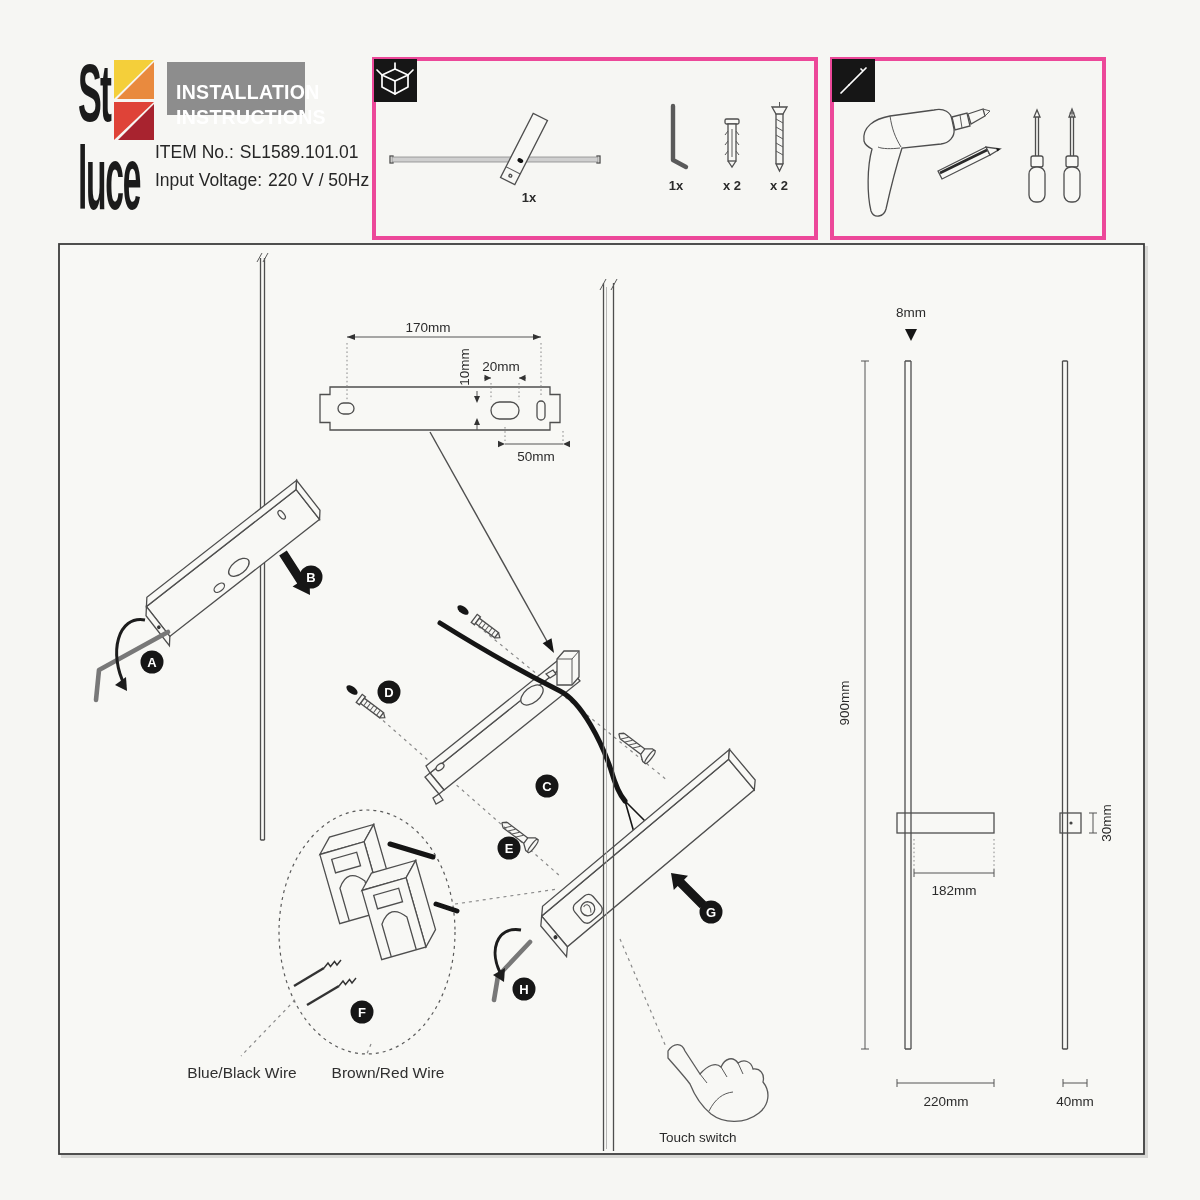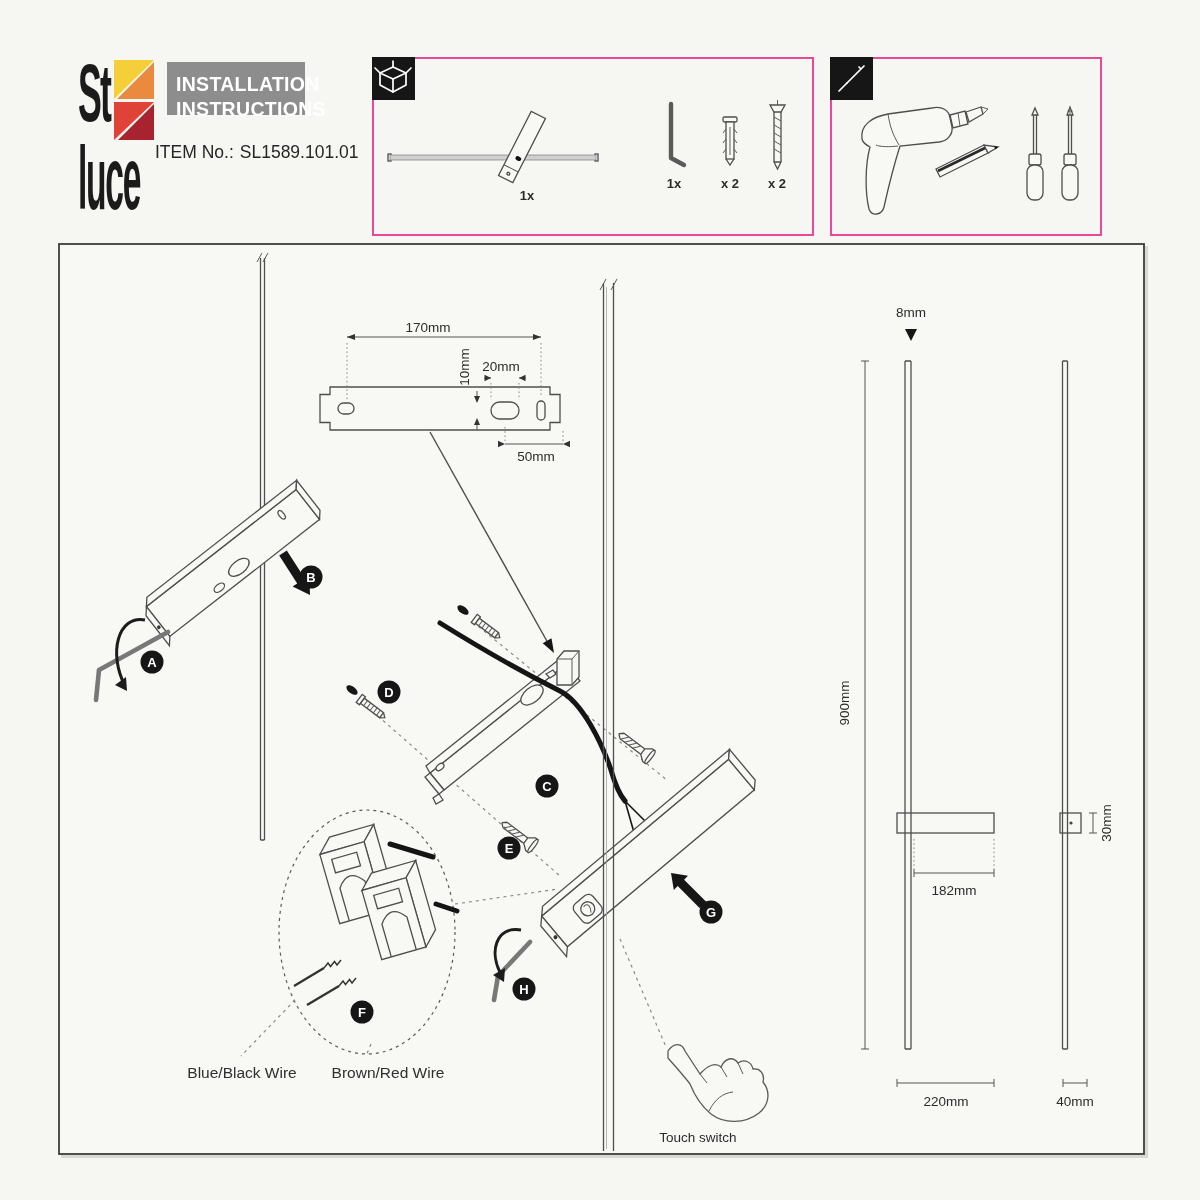--- a/index.html
+++ b/index.html
@@ -6,26 +6,26 @@
   body{width:1200px;height:1200px;background:#f6f6f3;font-family:"Liberation Sans",sans-serif;position:relative;overflow:hidden;}
   .abs{position:absolute;}
   
   .logo-st{left:78px;top:50px;font-weight:700;font-size:76px;line-height:80px;color:#1b1b1b;
            transform:scale(0.47,1.08);transform-origin:left top;letter-spacing:-4px;}
   .logo-luce{left:78px;top:132px;font-weight:700;font-size:80px;line-height:84px;color:#1b1b1b;
            transform:scale(0.42,1.12);transform-origin:left top;letter-spacing:-3px;}
   .logo-mark{left:114px;top:60px;}
   
   .title-box{left:167px;top:62px;width:138px;height:53px;background:#8d8d8d;color:#fff;
-             font-weight:700;font-size:19.5px;line-height:25px;padding:10px 0 0 9px;box-sizing:border-box;letter-spacing:.3px;}
+             font-weight:700;font-size:19.5px;line-height:25px;padding:18px 0 0 9px;box-sizing:border-box;letter-spacing:.3px;}
   
   .product{left:155px;top:138px;font-size:17.5px;color:#262626;line-height:28px;white-space:nowrap;}
   .product .lbl{margin-right:6px;text-align:right;}
   
-  .pbox{border:2px solid #ec4899;background:transparent;}
+  .pbox{border:4px solid #ec4899;background:transparent;}
   .parts-box{left:372px;top:57px;width:438px;height:175px;}
   .tools-box{left:830px;top:57px;width:268px;height:175px;}
   .box-icon{position:absolute;left:-2px;top:-2px;width:43px;height:43px;background:#161616;}
   
   .diagram{left:58px;top:243px;width:1087px;height:912px;box-shadow:3px 3px 0 rgba(0,0,0,.12);}
   svg{display:block;}
   .ln{stroke:#4e4e4e;stroke-width:1.3;fill:#f8f8f5;}
   .ln-n{stroke:#4e4e4e;stroke-width:1.3;fill:none;}
   .thin{stroke:#5a5a5a;stroke-width:1;fill:none;}
   .dash{stroke:#8a8a8a;stroke-width:1.2;fill:none;stroke-dasharray:3 4;}
@@ -50,20 +50,21 @@
 </svg>
 <div class="abs logo-luce">luce</div>
 
 <div class="abs title-box">
   <div>INSTALLATION</div>
   <div>INSTRUCTIONS</div>
 </div>
 
 <div class="abs product">
   <div><span class="lbl">ITEM No.:</span><span>SL1589.101.01</span></div>
+  <div><span class="lbl">Input Voltage:</span><span>220 V / 50Hz</span></div>
 </div>
 
 <div class="abs pbox parts-box">
   <div class="box-icon">
     <svg width="43" height="43" viewBox="0 0 43 43">
       <polygon class="wh" points="21,10 34,16 21,22 8,16"></polygon>
       <polyline class="wh" points="8,16 8,28 21,35 21,22"></polyline>
       <polyline class="wh" points="34,16 34,28 21,35"></polyline>
       <path class="wh" d="M8,16 L3,11 M34,16 L39,11 M21,10 L21,4"></path>
     </svg>

